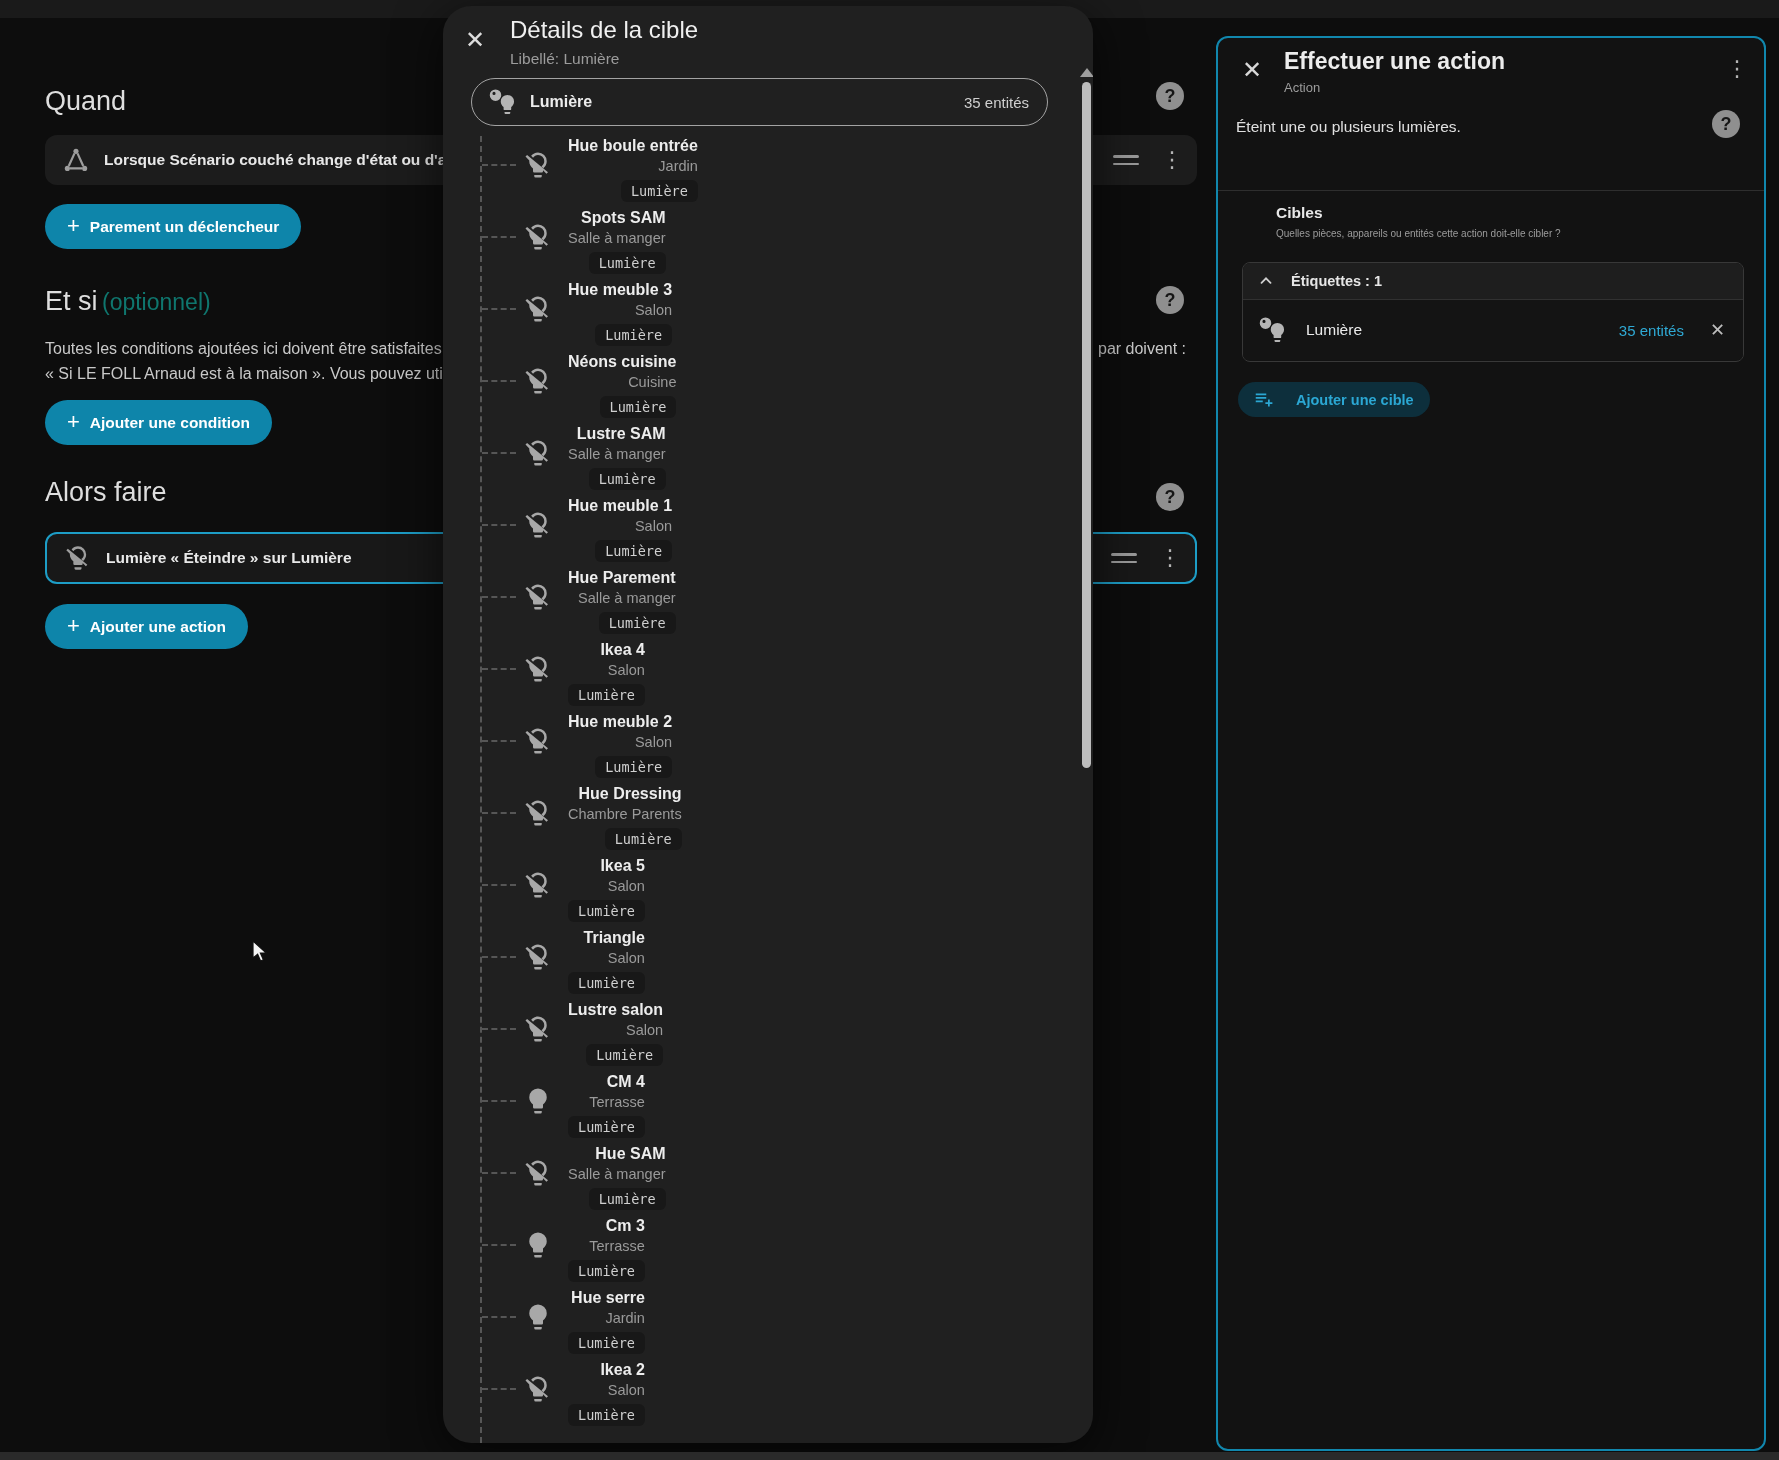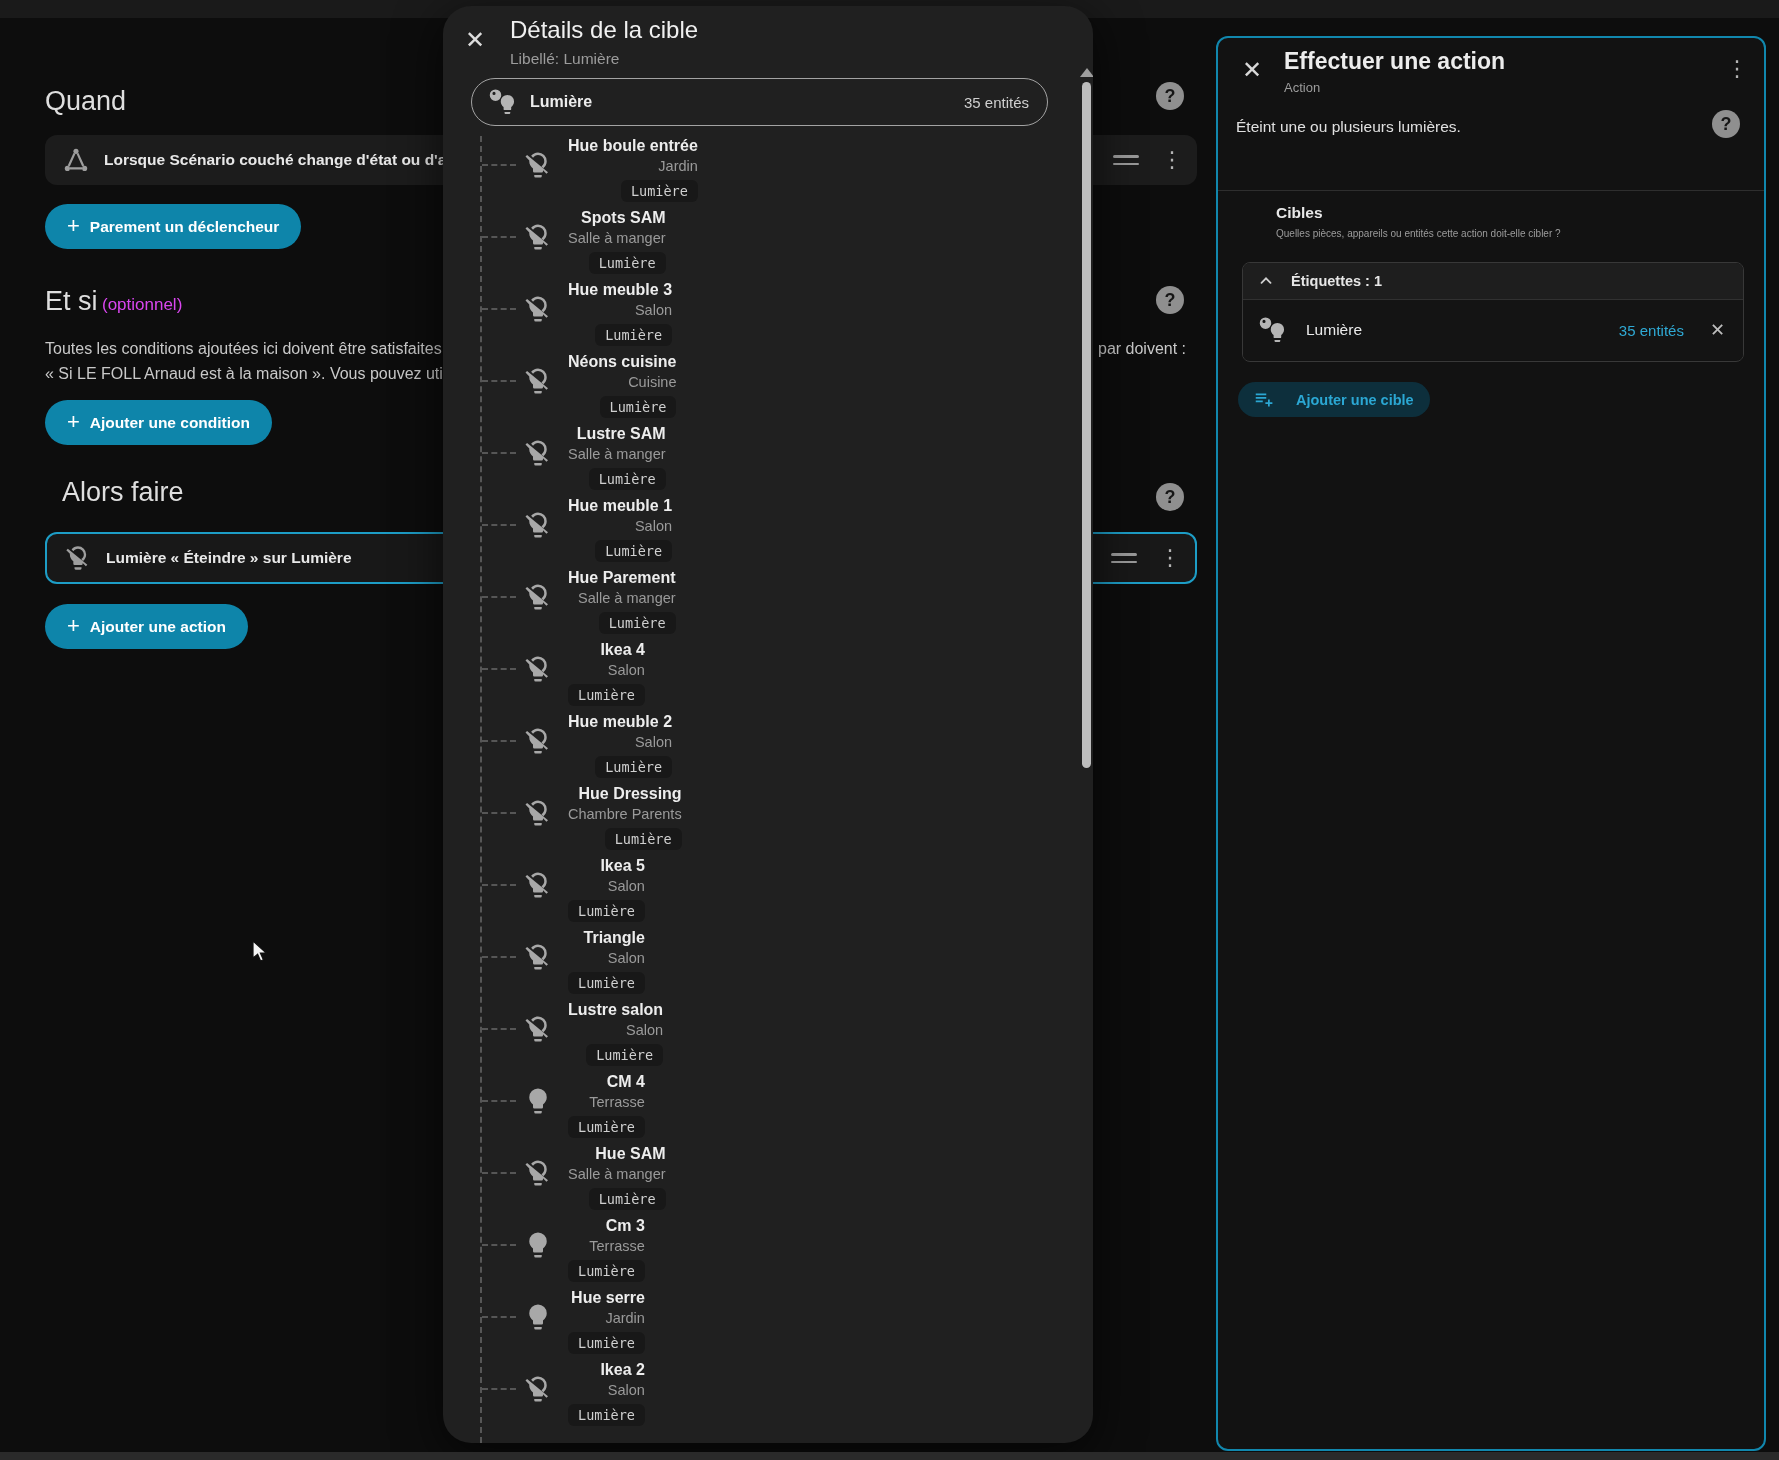--- a/index.html
+++ b/index.html
@@ -7,21 +7,21 @@
        font-family:"Liberation Sans", sans-serif;color:#ececec;}
   .abs{position:absolute;}
 
   
   .top-strip{left:0;top:0;width:1779px;height:18px;background:#1a1a1a;}
   .bottom-strip{left:0;top:1452px;width:1779px;height:8px;background:#2a2a2a;z-index:30;}
 
   
   .editor{left:0;top:18px;width:1216px;height:1434px;z-index:1;}
   .section-title{font-size:27px;color:#dedede;}
-  .optional{font-size:17px;color:#d946ef;}
+  .optional{font-size:23px;color:#0f766e;}
   .row-card{position:absolute;left:45px;width:1152px;height:50px;background:#1c1c1c;
             border-radius:12px;display:flex;align-items:center;}
   .row-card.selected{background:#181818;border:2px solid #1d9dc6;height:48px;width:1148px;}
   .row-icon{width:28px;height:28px;margin-left:17px;color:#9e9e9e;flex:0 0 auto;}
   .row-label{margin-left:14px;font-size:15.5px;font-weight:bold;color:#e8e8e8;white-space:nowrap;}
   .row-right{position:absolute;right:14px;display:flex;align-items:center;gap:22px;}
   .drag-handle{display:flex;flex-direction:column;gap:5px;cursor:grab;}
   .drag-handle i{display:block;width:26px;height:2.5px;background:#9a9a9a;border-radius:2px;}
   .kebab{font-size:22px;color:#b5b5b5;line-height:1;cursor:pointer;}
   .pill-btn{position:absolute;left:45px;height:45px;border-radius:23px;background:#0e85aa;
@@ -158,21 +158,21 @@
 
   <div class="abs para" style="left:45px;top:318px;">Toutes les conditions ajoutées ici doivent être satisfaites</div>
   <div class="abs para" style="left:1098px;top:318px;z-index:12;">par doivent :</div>
   <div class="abs para" style="left:45px;top:343px;">« Si LE FOLL Arnaud est à la maison ». Vous pouvez utilis</div>
 
   <div class="pill-btn" style="top:382px;">
     <span class="plus">+</span>
     <span class="lbl">Ajouter une condition</span>
   </div>
 
-  <div class="abs section-title" style="left:62px;top:459px;">Alors faire</div>
+  <div class="abs section-title" style="left:45px;top:459px;">Alors faire</div>
   <div class="help-badge" style="left:1156px;top:465px;">?</div>
 
   <div class="row-card selected" style="top:514px;">
     <svg class="row-icon" viewBox="0 0 24 24">
         <use href="#i-bulb-off"></use>
       </svg>
     <span class="row-label">Lumière « Éteindre » sur Lumière</span>
     <span class="row-right">
       <span class="drag-handle">
           <i></i>

